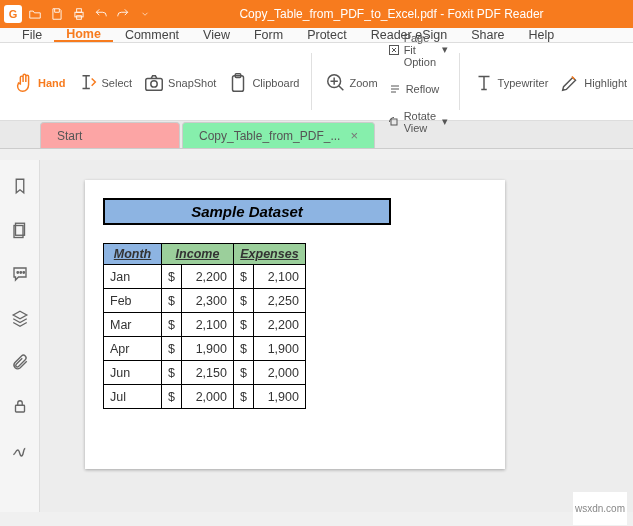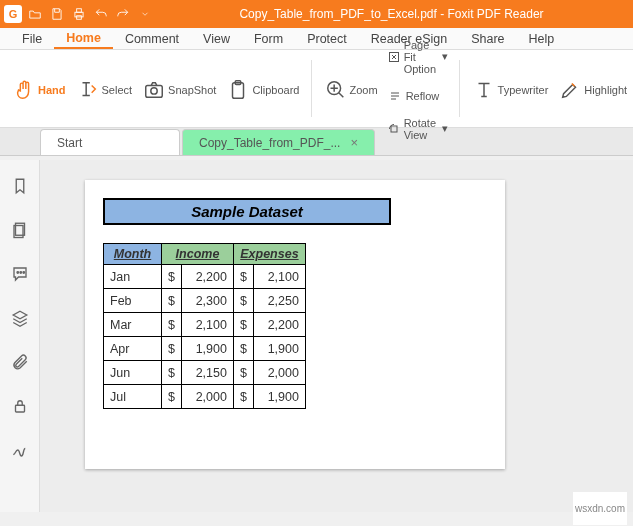--- a/index.html
+++ b/index.html
@@ -7,42 +7,42 @@
 
   
   .titlebar { height: 28px; background: #f77b1e; display: flex; align-items: center; padding: 0 4px; color: #fff; }
   .titlebar .qat { display: flex; gap: 4px; align-items: center; }
   .titlebar .qat .q-icon { width: 18px; height: 18px; display:flex; align-items:center; justify-content:center; }
   .titlebar .qat svg { stroke:#fff; fill:none; stroke-width:1.5; }
   .titlebar .title { flex:1; text-align:center; font-size:12px; white-space:nowrap; overflow:hidden; text-overflow:ellipsis; padding:0 8px;}
   .foxit-logo { width:16px; height:16px; background:#fff; border-radius:3px; display:flex; align-items:center; justify-content:center; color:#f77b1e; font-weight:bold; font-size:11px;}
 
   
-  .menubar { height: 22px; background:#fafafa; border-bottom:1px solid #ddd; display:flex; align-items:stretch; padding-left:10px; }
+  .menubar { height: 15px; background:#fafafa; border-bottom:1px solid #ddd; display:flex; align-items:stretch; padding-left:10px; }
   .menubar .menu-item { padding:0 12px; display:flex; align-items:center; font-size:12.5px; color:#444; cursor:pointer; }
   .menubar .menu-item.active { color:#f77b1e; border-bottom:2px solid #f77b1e; font-weight:600; }
 
   
   .ribbon { height: 78px; background:#fff; border-bottom:1px solid #ddd; display:flex; align-items:stretch; }
   .rgroup { display:flex; flex-direction:column; align-items:center; justify-content:center; padding:4px 8px 2px; position:relative; }
   .rgroup::after { content:""; position:absolute; right:0; top:10px; bottom:10px; width:1px; background:#e0e0e0;}
   .rgroup:last-child::after { display:none; }
   .r-big { display:flex; flex-direction:row; align-items:center; gap:2px; padding:0 4px; cursor:pointer;}
   .r-big .r-icon { width:24px; height:24px; display:flex; align-items:center; justify-content:center; }
   .r-big .r-label { font-size:11px; color:#555; }
   .r-big.active .r-label { color:#f77b1e; font-weight:600;}
   .r-row { display:flex; gap:2px;}
   .r-stack { display:flex; flex-direction:column; gap:12px; justify-content:center; font-size:11px; color:#555;}
   .r-stack .r-line { display:flex; align-items:center; gap:4px; padding:1px 4px; cursor:pointer;}
   .r-stack .r-line .mini-icon { width:14px; height:14px; display:flex; align-items:center; justify-content:center;}
   svg { overflow:visible; }
 
   
   .tabstrip { height: 28px; background:#e9e9e9; border-bottom:1px solid #ccc; display:flex; align-items:flex-end; padding-left:40px; gap:0; }
-  .tab { height:26px; border:1px solid #ccc; border-bottom:none; background:#ffffff; padding:0 16px; display:flex; align-items:center; font-size:12px; color:#555; border-radius:4px 4px 0 0; margin-right:2px; position:relative; min-width:140px; }
+  .tab { height:26px; border:1px solid #ccc; border-bottom:none; background:#fca5a5; padding:0 16px; display:flex; align-items:center; font-size:12px; color:#555; border-radius:4px 4px 0 0; margin-right:2px; position:relative; min-width:140px; }
   .tab.active { background:#86efac; }
   .tab .close-x { margin-left:auto; font-size:13px; color:#777; cursor:pointer; padding-left:10px;}
 
   
   .main { position:absolute; top:160px; left:0; right:0; bottom:14px; display:flex; background:#ededed;}
   .side { width:40px; background:#f5f5f5; border-right:1px solid #ddd; display:flex; flex-direction:column; align-items:center; padding-top:16px; gap:24px;}
   .side .s-icon { width:20px; height:20px; color:#666; cursor:pointer; display:flex; align-items:center; justify-content:center;}
   .page-area { flex:1; background:#ededed; display:flex; justify-content:flex-start; align-items:flex-start; padding:20px 0 0 45px; overflow:auto;}
   .page { width:420px; background:#fff; box-shadow:0 1px 3px rgba(0,0,0,.3); padding:18px 0 60px 0; display:flex; flex-direction:column; align-items:flex-start; padding-left:18px;}
 

